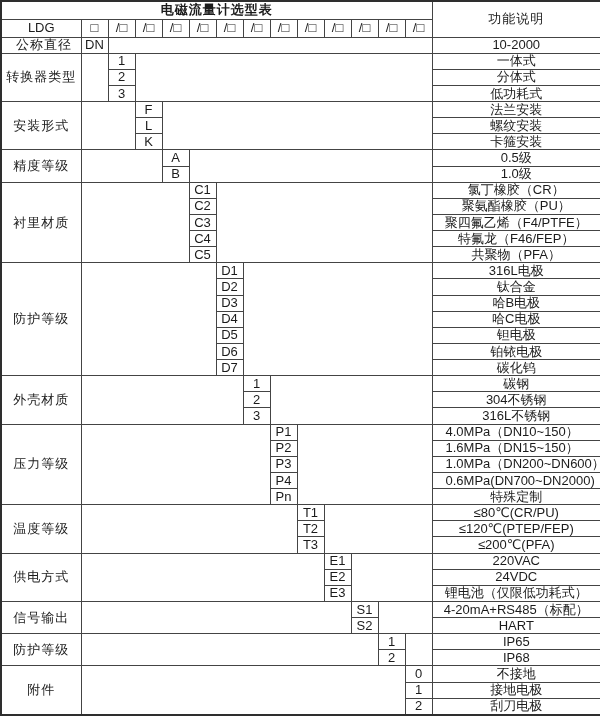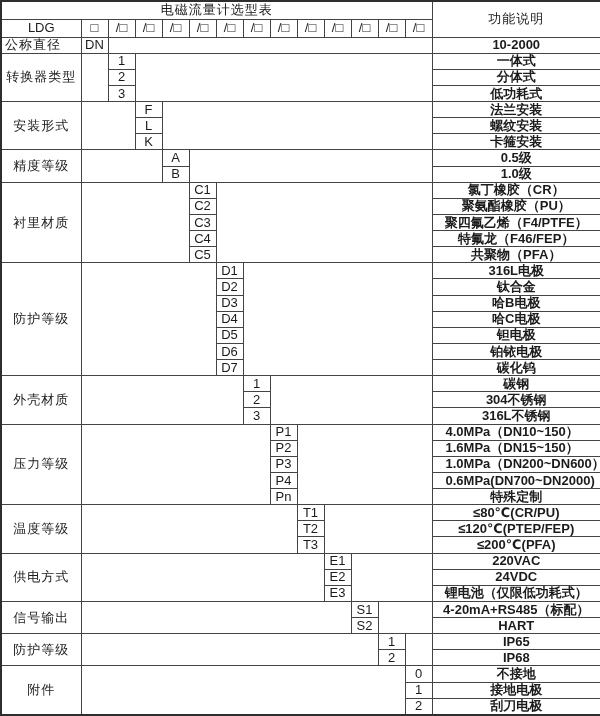--- a/index.html
+++ b/index.html
@@ -15,28 +15,28 @@
   table.sel td{
     border:1px solid #444444;
     padding:0 1px;
     text-align:center;
     vertical-align:middle;
     font-size:13px;
     line-height:1.05;
     overflow:hidden;
     white-space:nowrap;
   }
-  td.title-cell{font-size:14px;font-weight:normal;letter-spacing:1px;}
+  td.title-cell{font-size:14px;font-weight:bold;letter-spacing:1px;}
   td.func-head{font-size:14px;font-weight:normal;letter-spacing:1px;}
   td.lbl{font-size:14px;letter-spacing:1px;}
   td.model-prefix{text-align:left;padding-left:7px;font-size:13px;margin-top:24px;}
   td.dn-code{text-align:left;padding-left:2px;font-size:12px;}
   td.code{font-size:12px;}
   td.box{font-size:12px;}
-  td.desc{font-size:13px;font-weight:bold;}
+  td.desc{font-size:13px;}
   td.desc.left{text-align:left;padding-left:13px;}
   tr.hrow{height:18px;}
 </style>
 </head>
 <body>
 
 <table class="sel">
   <colgroup>
     <col style="width:80px">
       <col style="width:27px">
@@ -71,21 +71,21 @@
     <td class="box">/□</td>
     <td class="box">/□</td>
     <td class="box">/□</td>
     <td class="box">/□</td>
     <td class="box">/□</td>
     <td class="box">/□</td>
     <td class="box">/□</td>
   </tr>
 
   <tr>
-    <td class="lbl" style="text-align:left;padding-left:3px;">公称直径</td>
+    <td class="lbl" style="text-align:left;padding-left:14px;">公称直径</td>
     <td class="dn-code">DN</td>
     <td class="spacer" colspan="12"></td>
     <td class="desc">10-2000</td>
   </tr>
 
   <tr>
     <td class="lbl" rowspan="3">转换器类型</td>
     <td class="spacer" rowspan="3" colspan="1"></td>
     <td class="code">1</td>
     <td class="spacer" rowspan="3" colspan="11"></td>

